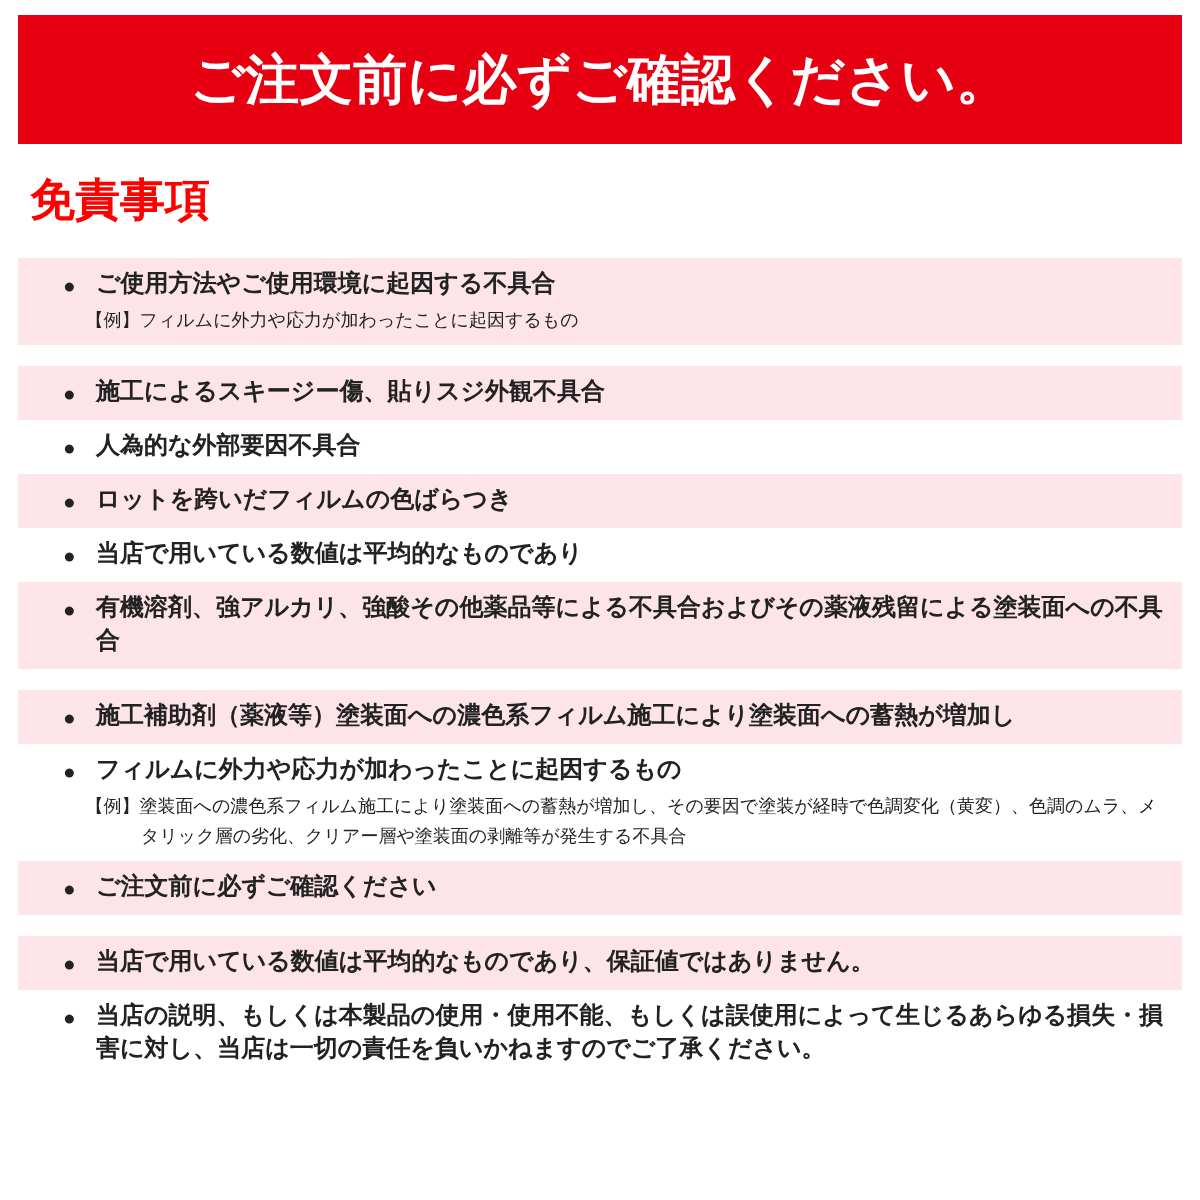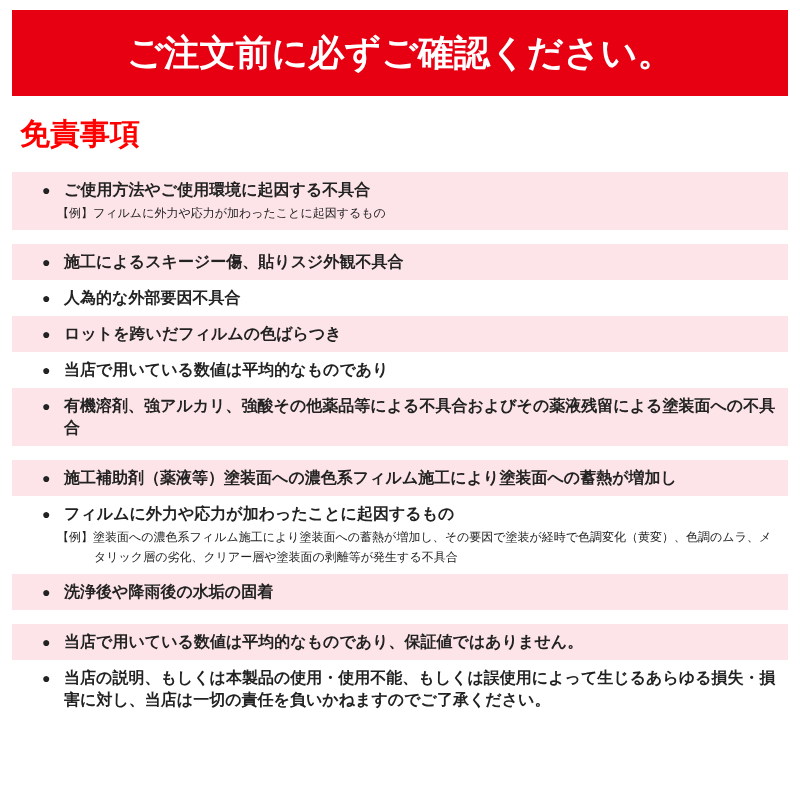--- a/index.html
+++ b/index.html
@@ -152,21 +152,21 @@
     <span class="bullet">●</span>
     <div class="item-content">
       <div class="item-main">フィルムに外力や応力が加わったことに起因するもの</div>
       <div class="item-example">【例】塗装面への濃色系フィルム施工により塗装面への蓄熱が増加し、その要因で塗装が経時で色調変化（黄変）、色調のムラ、メタリック層の劣化、クリアー層や塗装面の剥離等が発生する不具合</div>
     </div>
   </li>
 
   <li class="item highlighted">
     <span class="bullet">●</span>
     <div class="item-content">
-      <div class="item-main">洗浄後や降雨後の水垢の固着</div>
+      <div class="item-main">ご注文前に必ずご確認ください</div>
 
     </div>
   </li>
 
   <li class="item">
     <span class="bullet">●</span>
   </li>
 
   <li class="item highlighted">
     <span class="bullet">●</span>

